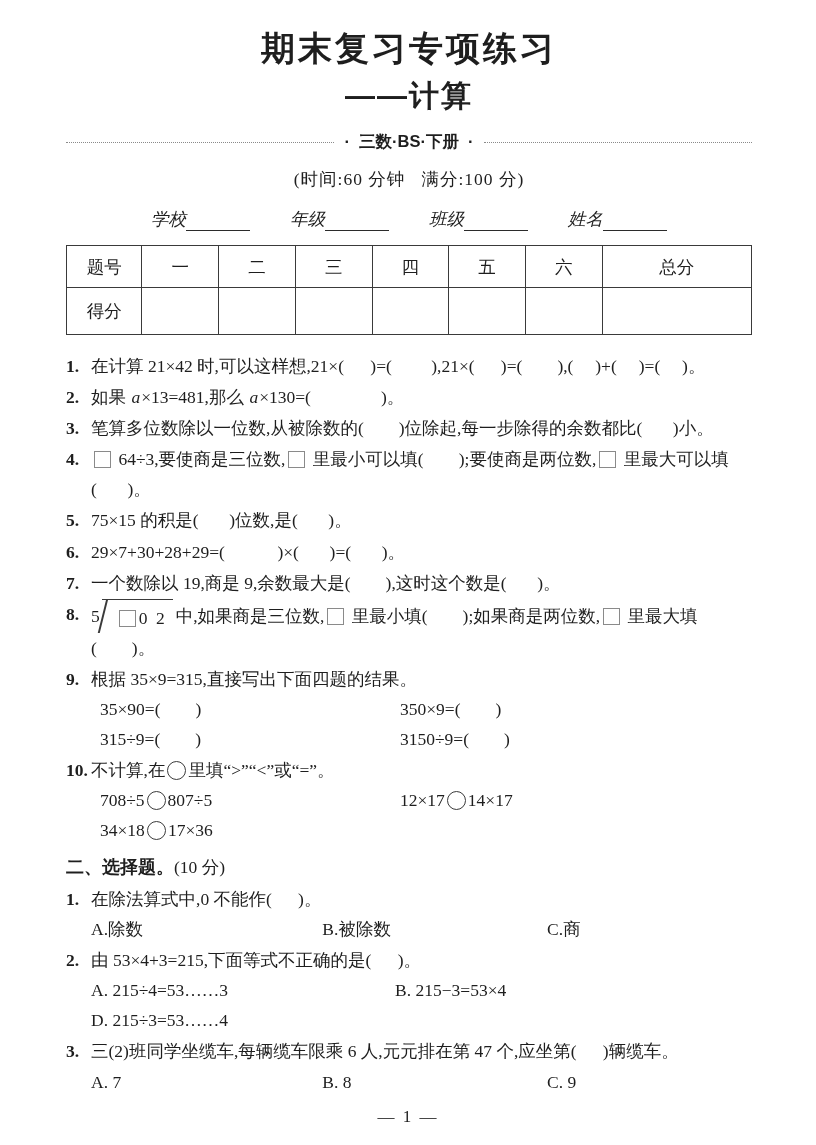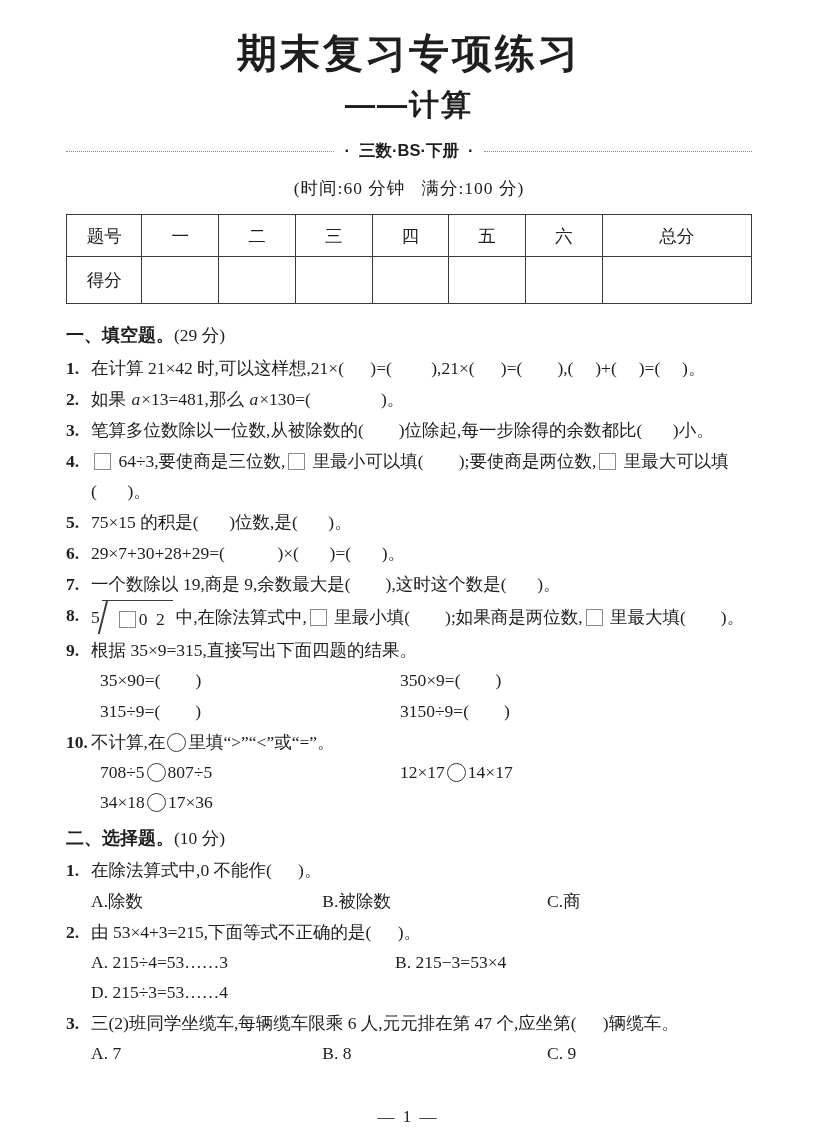--- a/index.html
+++ b/index.html
@@ -9,21 +9,21 @@
     color:#1e1e1e;
     font-family:"Liberation Serif","DejaVu Serif",serif;
     font-size:17.5px;
     overflow:hidden;
     -webkit-font-smoothing:antialiased;
   }
   .page { width:816px; height:1145px; padding:26px 64px 0 66px; position:relative; }
 
   
   .title { text-align:center; font-family:"Liberation Sans","DejaVu Sans",sans-serif;
-           font-weight:bold; font-size:40px; letter-spacing:3px; }
+           font-weight:bold; font-size:34px; letter-spacing:3px; }
   .subtitle { text-align:center; font-family:"Liberation Sans","DejaVu Sans",sans-serif;
               font-weight:bold; font-size:30px; letter-spacing:2px; margin-top:4px; }
   .edition-row { display:flex; align-items:center; margin-top:14px; }
   .dotline { flex:1; border-top:1.5px dotted #8a8a8a; height:0; }
   .edition-label { font-family:"Liberation Sans","DejaVu Sans",sans-serif; font-weight:bold;
                    font-size:16.5px; padding:0 10px; white-space:nowrap; }
   .meta-line { text-align:center; font-size:17.5px; margin-top:14px; letter-spacing:1px; }
   .fields-row { display:flex; justify-content:center; gap:40px; margin-top:16px; font-style:italic; }
   .field { display:flex; align-items:flex-end; font-size:17.5px; }
   .field-line { display:inline-block; width:64px; border-bottom:1.4px solid #2b2b2b; height:1.1em; }
@@ -74,20 +74,38 @@
   <div class="subtitle">——计算</div>
 
   <div class="edition-row">
     <span class="dotline"></span>
     <span class="edition-label">·&nbsp;&nbsp;三数·BS·下册&nbsp;&nbsp;·</span>
     <span class="dotline"></span>
   </div>
 
   <div class="meta-line">(时间:60 分钟&nbsp;&nbsp;&nbsp;满分:100 分)</div>
 
+  <div class="fields-row">
+    <span class="field">
+      <span>学校</span>
+      <span class="field-line"></span>
+    </span>
+    <span class="field">
+      <span>年级</span>
+      <span class="field-line"></span>
+    </span>
+    <span class="field">
+      <span>班级</span>
+      <span class="field-line"></span>
+    </span>
+    <span class="field">
+      <span>姓名</span>
+      <span class="field-line"></span>
+    </span>
+  </div>
 
   <table class="score">
     <tbody>
         <tr>
       <td class="lblcol">题号</td>
       <td>一</td>
       <td>二</td>
       <td>三</td>
       <td>四</td>
       <td>五</td>
@@ -102,32 +120,31 @@
       <td></td>
       <td></td>
       <td></td>
       <td></td>
     </tr>
   </tbody>
     </table>
 
   <div class="sections">
       <div class="section">
-        <div class="sec-head"><span class="sec-title">一、填空题。</span><span class="sec-score">(29 分)</span></div>
         <div class="q"><span class="qnum">1.</span><span class="qbody"><span>在计算 21×42 时,可以这样想,21×(&nbsp;&nbsp;&nbsp;&nbsp;&nbsp;&nbsp;)=(&nbsp;&nbsp;&nbsp;&nbsp;&nbsp;&nbsp;&nbsp;&nbsp;&nbsp;),21×(&nbsp;&nbsp;&nbsp;&nbsp;&nbsp;&nbsp;)=(&nbsp;&nbsp;&nbsp;&nbsp;&nbsp;&nbsp;&nbsp;&nbsp;),(&nbsp;&nbsp;&nbsp;&nbsp;&nbsp;)+(&nbsp;&nbsp;&nbsp;&nbsp;&nbsp;)=(&nbsp;&nbsp;&nbsp;&nbsp;&nbsp;)。</span></span></div>
         <div class="q"><span class="qnum">2.</span><span class="qbody"><span>如果 </span><i class="qvar">a</i><span>×13=481,那么 </span><i class="qvar">a</i><span>×130=(&nbsp;&nbsp;&nbsp;&nbsp;&nbsp;&nbsp;&nbsp;&nbsp;&nbsp;&nbsp;&nbsp;&nbsp;&nbsp;&nbsp;&nbsp;&nbsp;)。</span></span></div>
         <div class="q"><span class="qnum">3.</span><span class="qbody"><span>笔算多位数除以一位数,从被除数的(&nbsp;&nbsp;&nbsp;&nbsp;&nbsp;&nbsp;&nbsp;&nbsp;)位除起,每一步除得的余数都比(&nbsp;&nbsp;&nbsp;&nbsp;&nbsp;&nbsp;&nbsp;)小。</span></span></div>
         <div class="q"><span class="qnum">4.</span><span class="qbody"><span class="blank-box"></span><span> 64÷3,要使商是三位数,</span><span class="blank-box"></span><span> 里最小可以填(&nbsp;&nbsp;&nbsp;&nbsp;&nbsp;&nbsp;&nbsp;&nbsp;);要使商是两位数,</span><span class="blank-box"></span><span> 里最大可以填(&nbsp;&nbsp;&nbsp;&nbsp;&nbsp;&nbsp;&nbsp;)。</span></span></div>
         <div class="q"><span class="qnum">5.</span><span class="qbody"><span>75×15 的积是(&nbsp;&nbsp;&nbsp;&nbsp;&nbsp;&nbsp;&nbsp;)位数,是(&nbsp;&nbsp;&nbsp;&nbsp;&nbsp;&nbsp;&nbsp;)。</span></span></div>
         <div class="q"><span class="qnum">6.</span><span class="qbody"><span>29×7+30+28+29=(&nbsp;&nbsp;&nbsp;&nbsp;&nbsp;&nbsp;&nbsp;&nbsp;&nbsp;&nbsp;&nbsp;&nbsp;)×(&nbsp;&nbsp;&nbsp;&nbsp;&nbsp;&nbsp;&nbsp;)=(&nbsp;&nbsp;&nbsp;&nbsp;&nbsp;&nbsp;&nbsp;)。</span></span></div>
         <div class="q"><span class="qnum">7.</span><span class="qbody"><span>一个数除以 19,商是 9,余数最大是(&nbsp;&nbsp;&nbsp;&nbsp;&nbsp;&nbsp;&nbsp;&nbsp;),这时这个数是(&nbsp;&nbsp;&nbsp;&nbsp;&nbsp;&nbsp;&nbsp;)。</span></span></div>
         <div class="q"><span class="qnum">8.</span><span class="qbody"><span class="ld">
               <span class="ld-divisor">5</span>
               <span class="ld-body"><span class="blank-box"></span><span class="ld-digits">0 2</span></span>
-            </span><span>中,在除法算式中,</span><span class="blank-box"></span><span> 里最小填(&nbsp;&nbsp;&nbsp;&nbsp;&nbsp;&nbsp;&nbsp;&nbsp;);如果商是两位数,</span><span class="blank-box"></span><span> 里最大填(&nbsp;&nbsp;&nbsp;&nbsp;&nbsp;&nbsp;&nbsp;&nbsp;)。</span></span></div>
+            </span><span>中,如果商是三位数,</span><span class="blank-box"></span><span> 里最小填(&nbsp;&nbsp;&nbsp;&nbsp;&nbsp;&nbsp;&nbsp;&nbsp;);如果商是两位数,</span><span class="blank-box"></span><span> 里最大填(&nbsp;&nbsp;&nbsp;&nbsp;&nbsp;&nbsp;&nbsp;&nbsp;)。</span></span></div>
         <div class="q"><span class="qnum">9.</span><span class="qbody"><span>根据 35×9=315,直接写出下面四题的结果。</span></span></div>
         <div class="sub-grid">
           <span class="sub-item">35×90=(&nbsp;&nbsp;&nbsp;&nbsp;&nbsp;&nbsp;&nbsp;&nbsp;)</span>
           <span class="sub-item">350×9=(&nbsp;&nbsp;&nbsp;&nbsp;&nbsp;&nbsp;&nbsp;&nbsp;)</span>
           <span class="sub-item">315÷9=(&nbsp;&nbsp;&nbsp;&nbsp;&nbsp;&nbsp;&nbsp;&nbsp;)</span>
           <span class="sub-item">3150÷9=(&nbsp;&nbsp;&nbsp;&nbsp;&nbsp;&nbsp;&nbsp;&nbsp;)</span>
         </div>
         <div class="q"><span class="qnum">10.</span><span class="qbody"><span>不计算,在</span><span class="cmp-circle"></span><span>里填“&gt;”“&lt;”或“=”。</span></span></div>
         <div class="sub-grid">
           <span class="sub-item"><span>708÷5</span><span class="cmp-circle"></span><span>807÷5</span></span>

